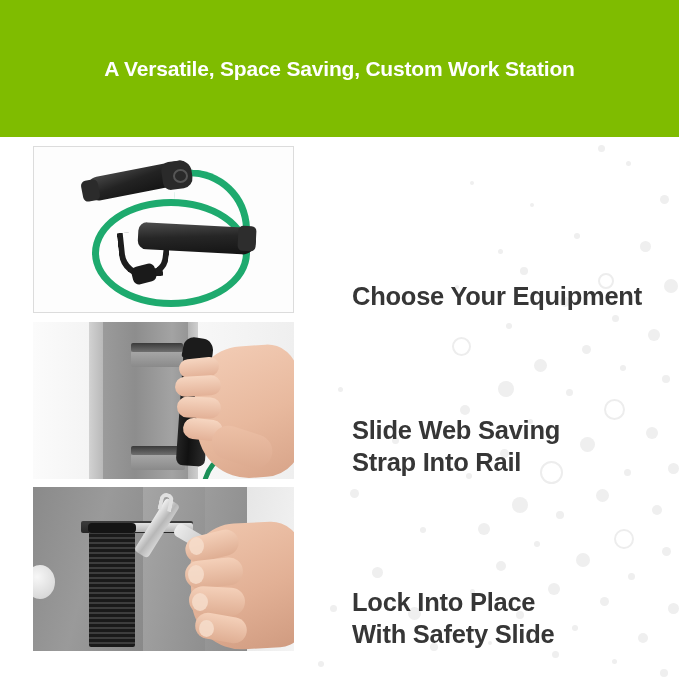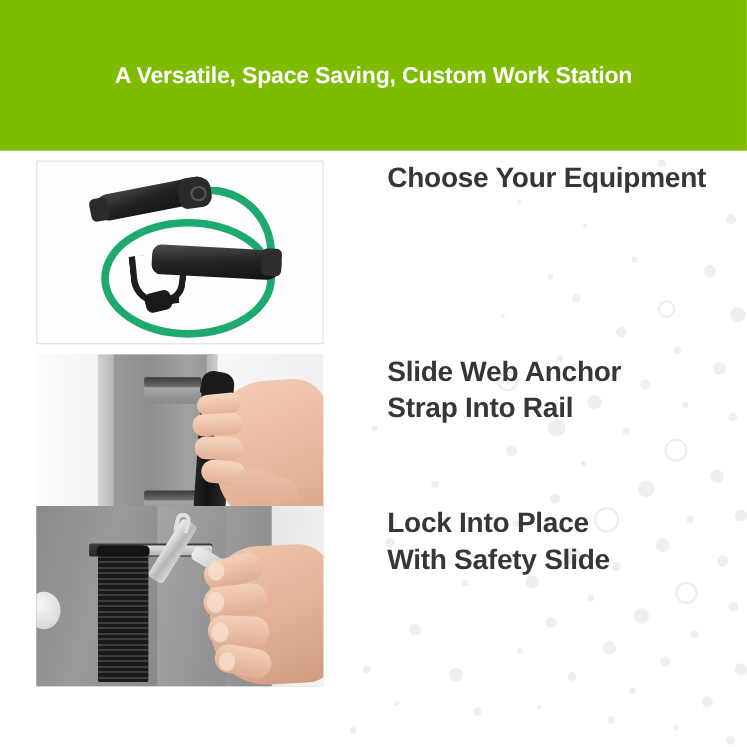--- a/index.html
+++ b/index.html
@@ -73,25 +73,25 @@
     line-height: 1.1;
     margin: 16px;
     text-align: center;
   }
 
   
   .step-row {
     position: absolute;
     z-index: 3;
     display: flex;
-    align-items: flex-start;
+    align-items: flex-end;
   }
   #step-row-1 { left: 33px; top: 146px; width: 614px; height: 167px; }
   #step-row-2 { left: 33px; top: 322px; width: 614px; height: 157px; }
-  #step-row-3 { left: 33px; top: 460px; width: 614px; height: 164px; }
+  #step-row-3 { left: 33px; top: 487px; width: 614px; height: 164px; }
 
   .step-figure {
     position: relative;
     flex: 0 0 auto;
     width: 261px;
     height: 100%;
     overflow: hidden;
     background: #ffffff;
   }
   #step-row-1 .step-figure {
@@ -545,21 +545,21 @@
       <div class="fig2-cord"></div>
       <div class="fig2-strap"></div>
       <div class="fig2-strap-fold"></div>
       <div class="fig2-hand"></div>
       <div class="fig2-finger fig2-f1"></div>
       <div class="fig2-finger fig2-f2"></div>
       <div class="fig2-finger fig2-f3"></div>
       <div class="fig2-finger fig2-f4"></div>
       <div class="fig2-thumb"></div>
     </div>
-    <div class="step-caption">Slide Web Anchor
+    <div class="step-caption">Slide Web Saving
 Strap Into Rail</div>
   </div>
 
   <div class="step-row" id="step-row-3">
     <div class="step-figure">
       <div class="fig3-bg"></div>
       <div class="fig3-panel-left"></div>
       <div class="fig3-panel-mid"></div>
       <div class="fig3-panel-right"></div>
       <div class="fig3-wall-far"></div>

